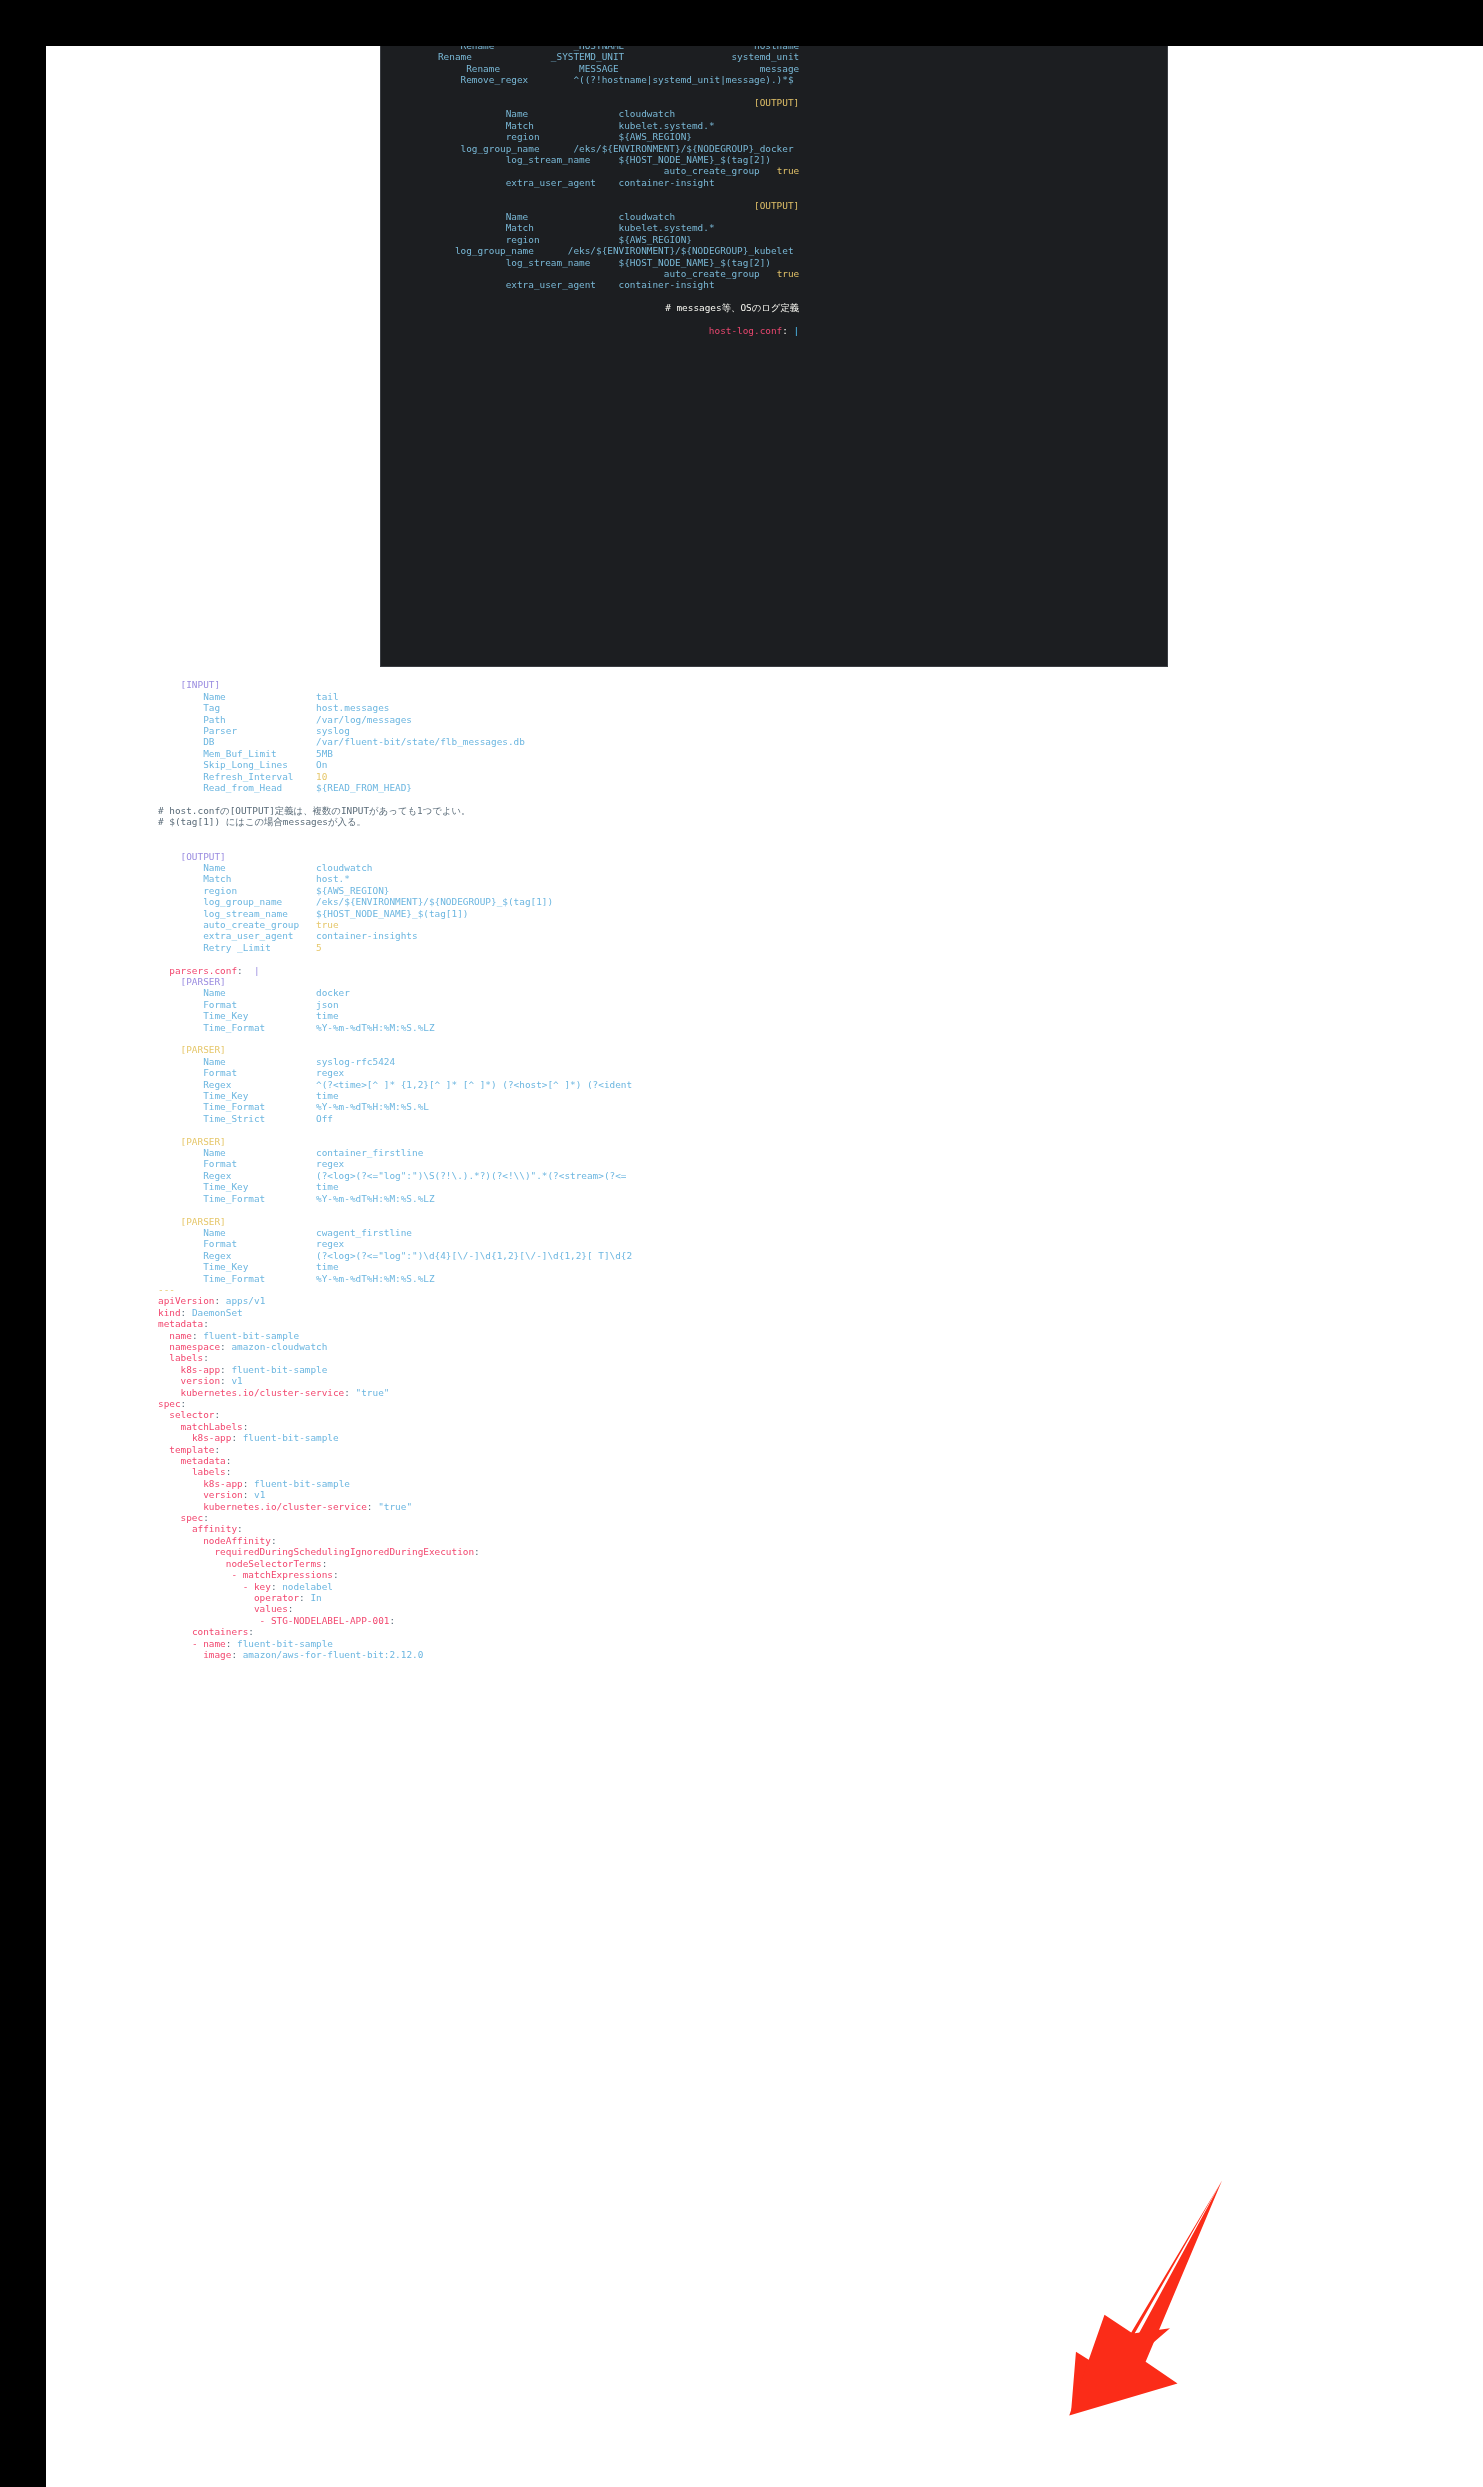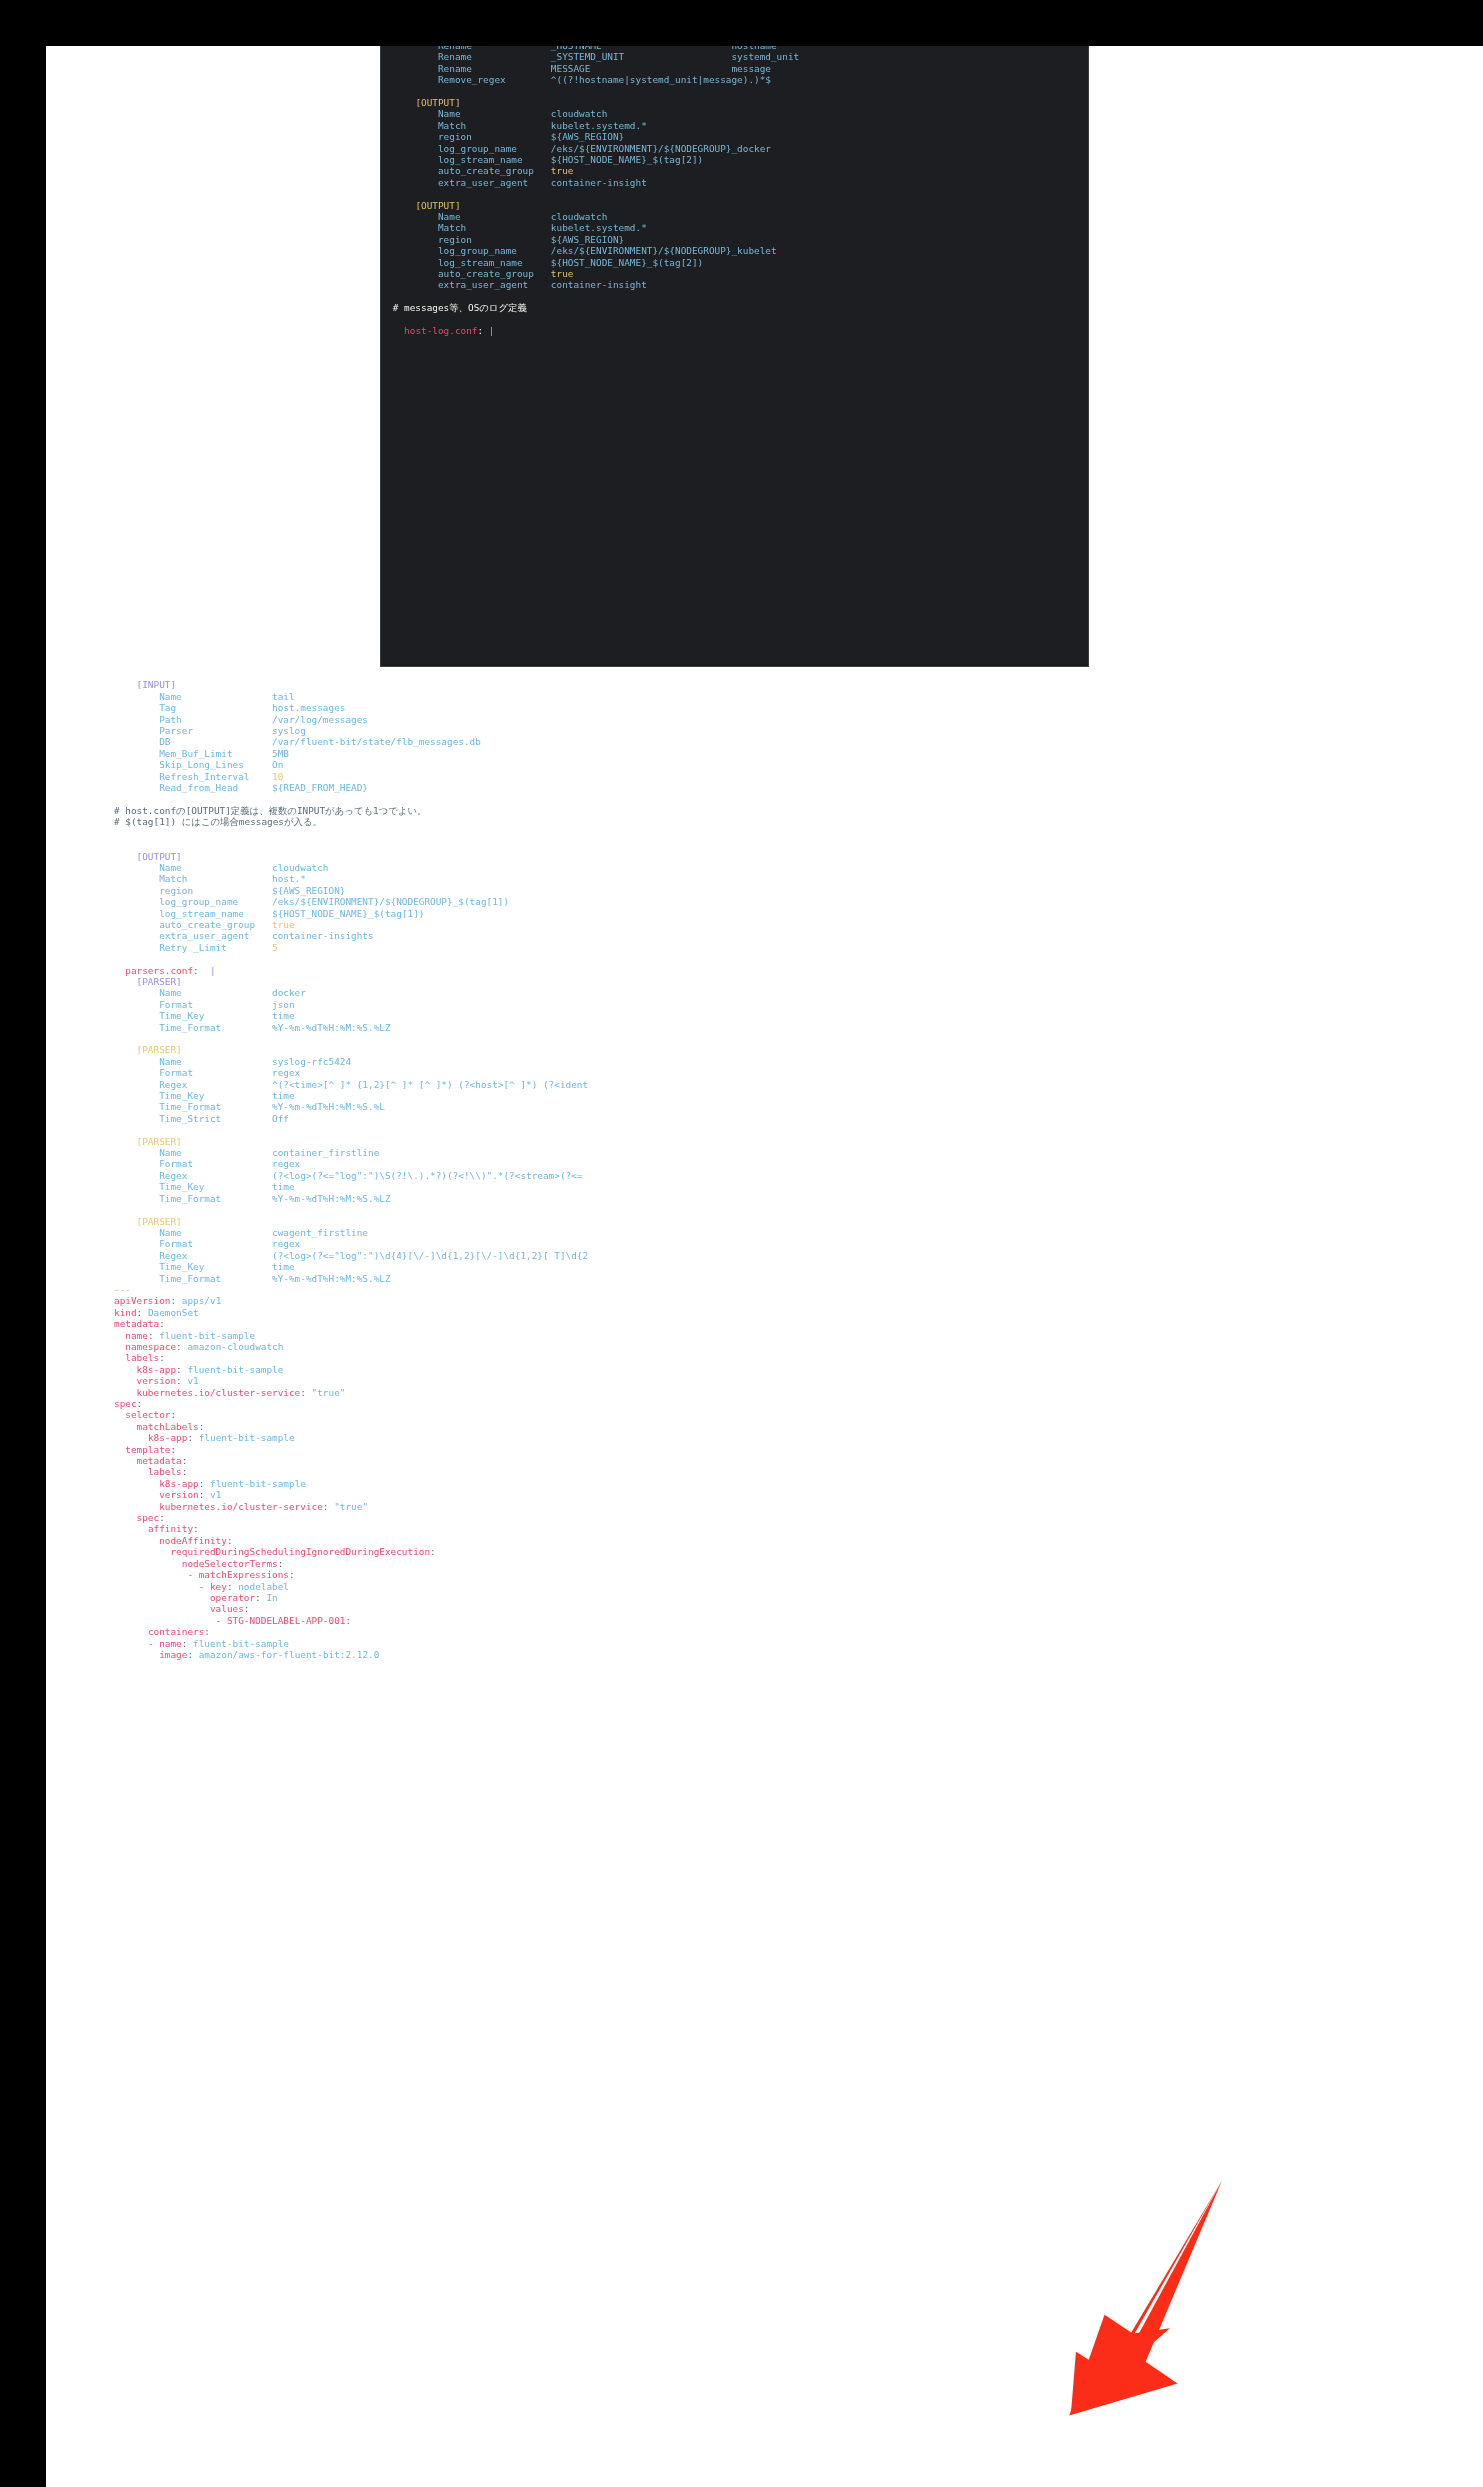--- a/index.html
+++ b/index.html
@@ -15,45 +15,46 @@
     position:absolute;
     left:46px; top:46px;
     width:1438px; height:2469px;
     background:#ffffff;
     overflow:hidden;
   }
   
   #darkblock{
     position:absolute;
     left:334px; top:-23.5px;
-    width:709px; height:644px;
+    width:788px; height:644px;
     background:#1c1e21;
     border:1.7px solid #3a3d42;
     box-sizing:border-box;
     overflow:hidden;
+    text-align:right;
   }
   #darkblock .codewrap{
     position:absolute;
     left:0; top:0;
     padding:5px 11.8px;
   }
   
   .code{
     font-family:"DejaVu Sans Mono","Liberation Mono",monospace;
     font-size:9.4px;
     line-height:11.4px;
     white-space:pre;
     letter-spacing:0px;
   }
   
   #lightcode{
     position:absolute;
     left:0px; top:622px;
     width:1438px;
-    padding-left:68px;
+    padding-left:112px;
     box-sizing:border-box;
   }
   
   .k-key   {color:#79b8d6;}   
   .k-val   {color:#79b8d6;}   
   .k-sec   {color:#e0c068;}   
   .k-num   {color:#e0c068;}   
   .k-cmt   {color:#f8f8f2;}   
   .k-yk    {color:#e8476f;}
   .k-cursor{color:#4fc3f7;}

